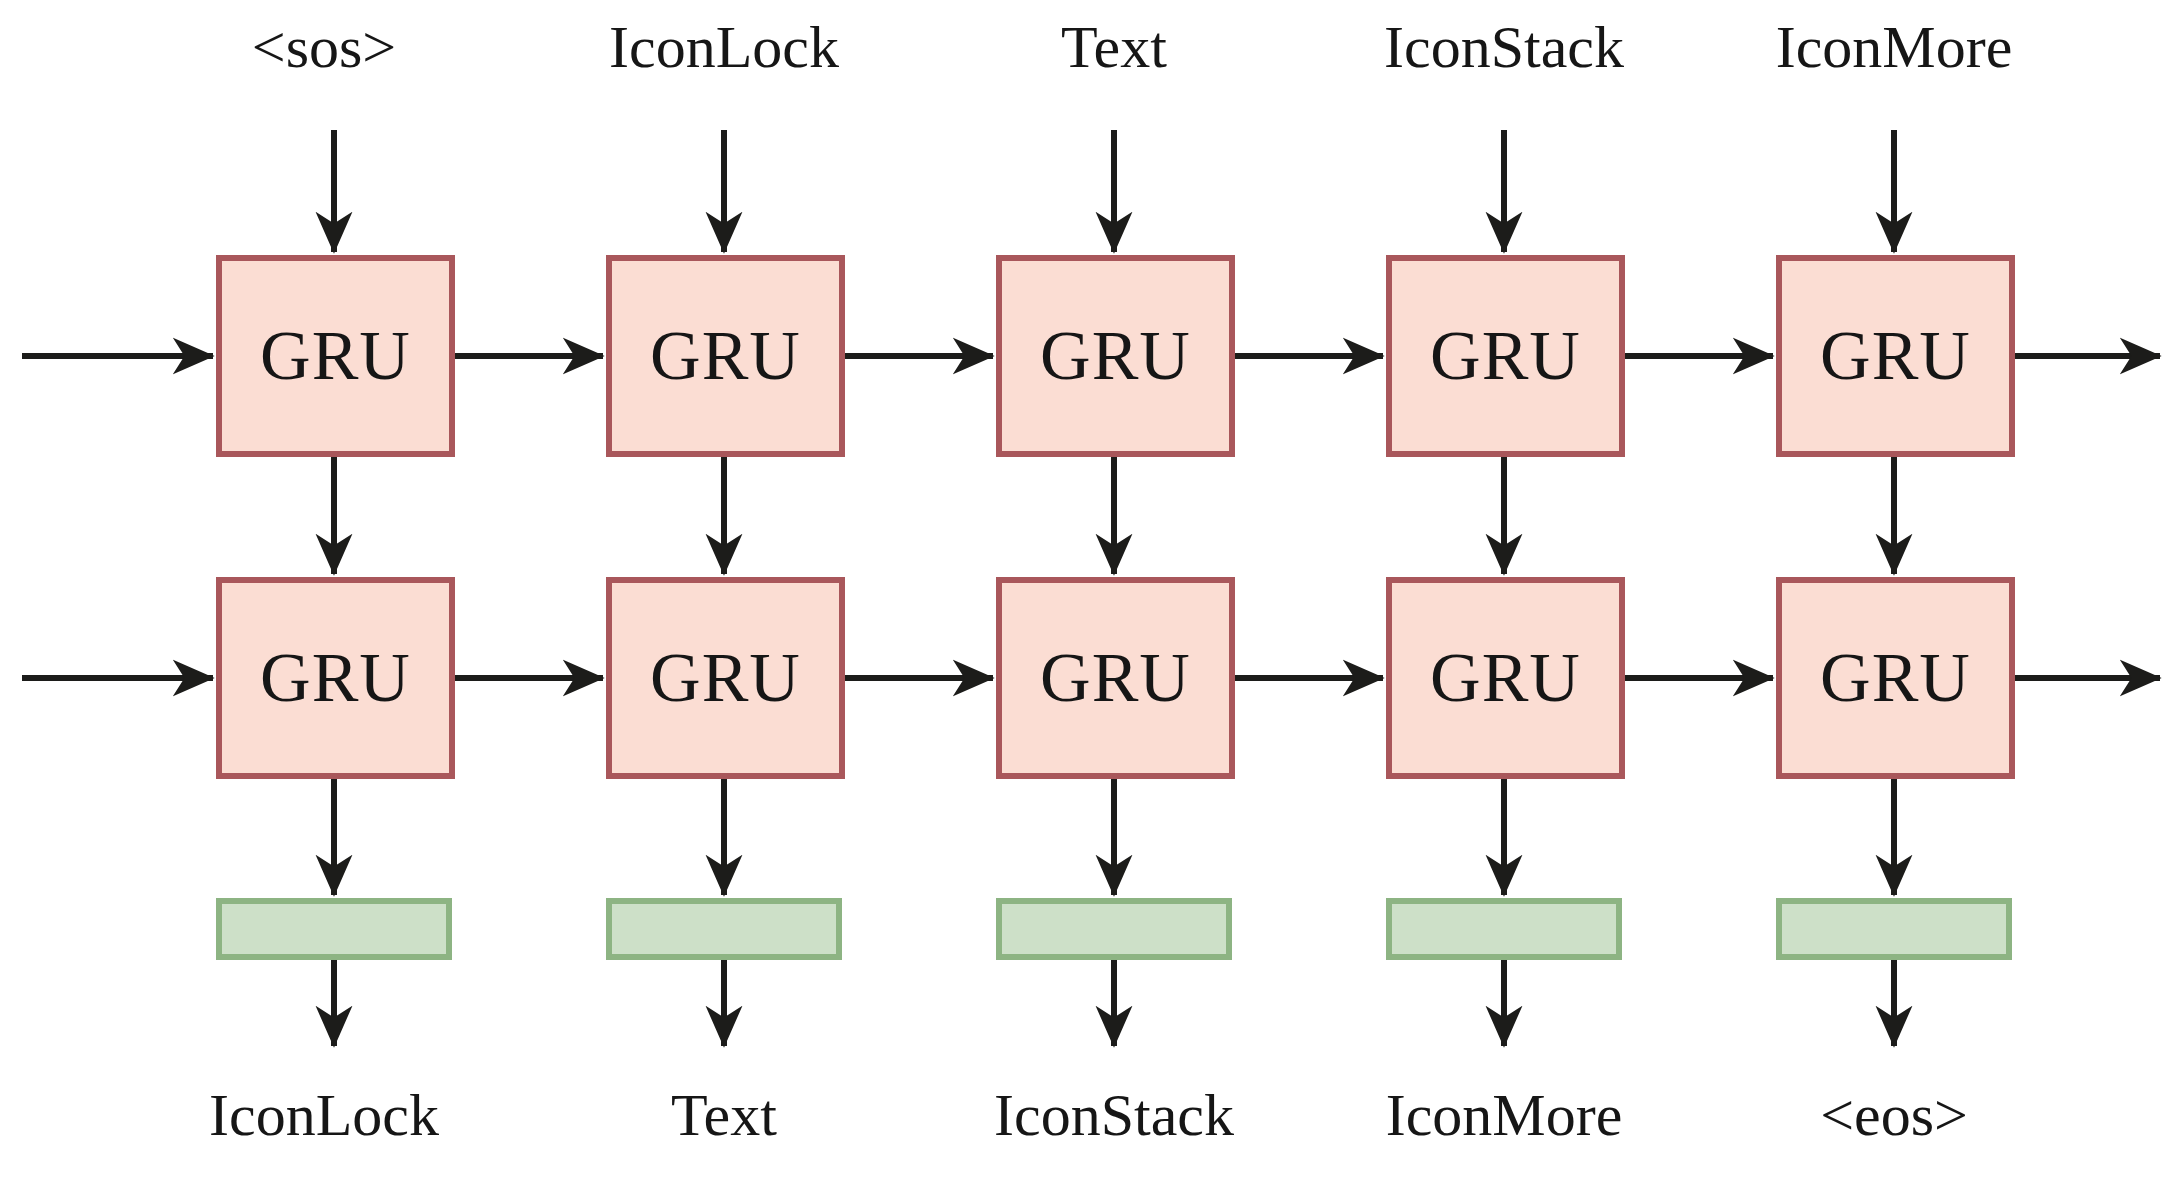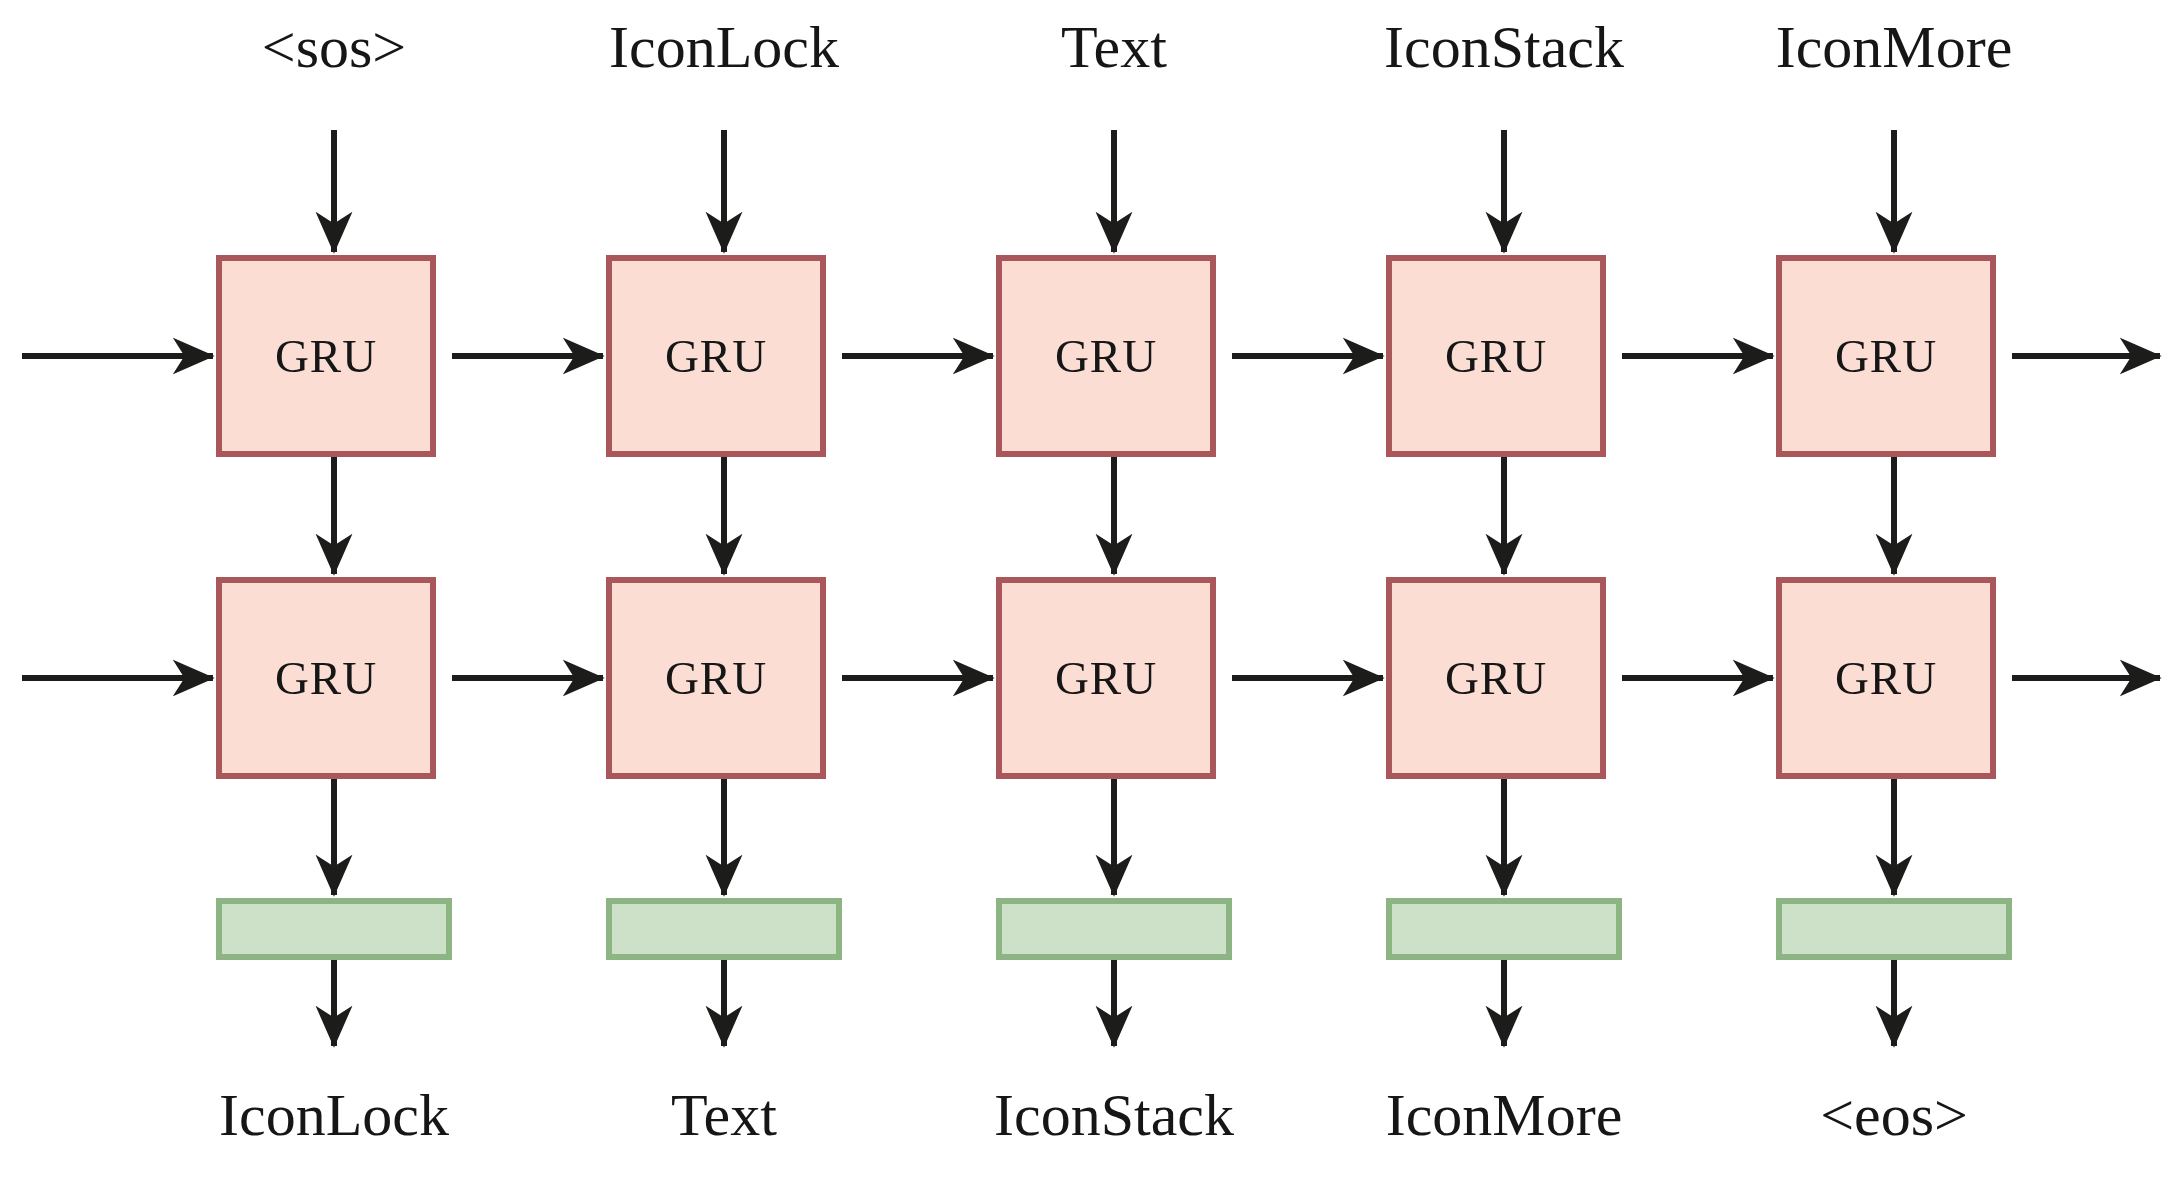--- a/index.html
+++ b/index.html
@@ -27,28 +27,28 @@
     left: 0; top: 0;
     width: 2179px; height: 1182px;
   }
   .arrow {
     stroke: var(--arrow-color);
     stroke-width: 6;
     fill: none;
   }
   .gru-box {
     position: absolute;
-    width: 220px;
+    width: 239px;
     height: 202px;
     background: var(--gru-fill);
     border: 6px solid var(--gru-border);
     display: flex;
     align-items: center;
     justify-content: center;
-    font-size: 47px;
+    font-size: 70px;
     letter-spacing: 1px;
     color: var(--text-color);
   }
   .row1 { top: 255px; }
   .row2 { top: 577px; }
   .softmax-bar {
     position: absolute;
     top: 898px;
     width: 236px;
     height: 62px;
@@ -59,21 +59,21 @@
     position: absolute;
     transform: translateX(-50%);
     white-space: nowrap;
     font-size: 60px;
     line-height: 66px;
     color: var(--text-color);
   }
   .token-top { top: 14px; }
   .token-bottom { top: 1082px; }
   
-  .c1-box { left: 216px; }  .c1-mid { left: 334px; }
+  .c1-box { left: 216px; }  .c1-mid { left: 324px; }
   .c2-box { left: 606px; }  .c2-mid { left: 724px; }
   .c3-box { left: 996px; }  .c3-mid { left: 1114px; }
   .c4-box { left: 1386px; } .c4-mid { left: 1504px; }
   .c5-box { left: 1776px; } .c5-mid { left: 1894px; }
 </style>
 </head>
 <body>
 
 <div class="canvas">
 

